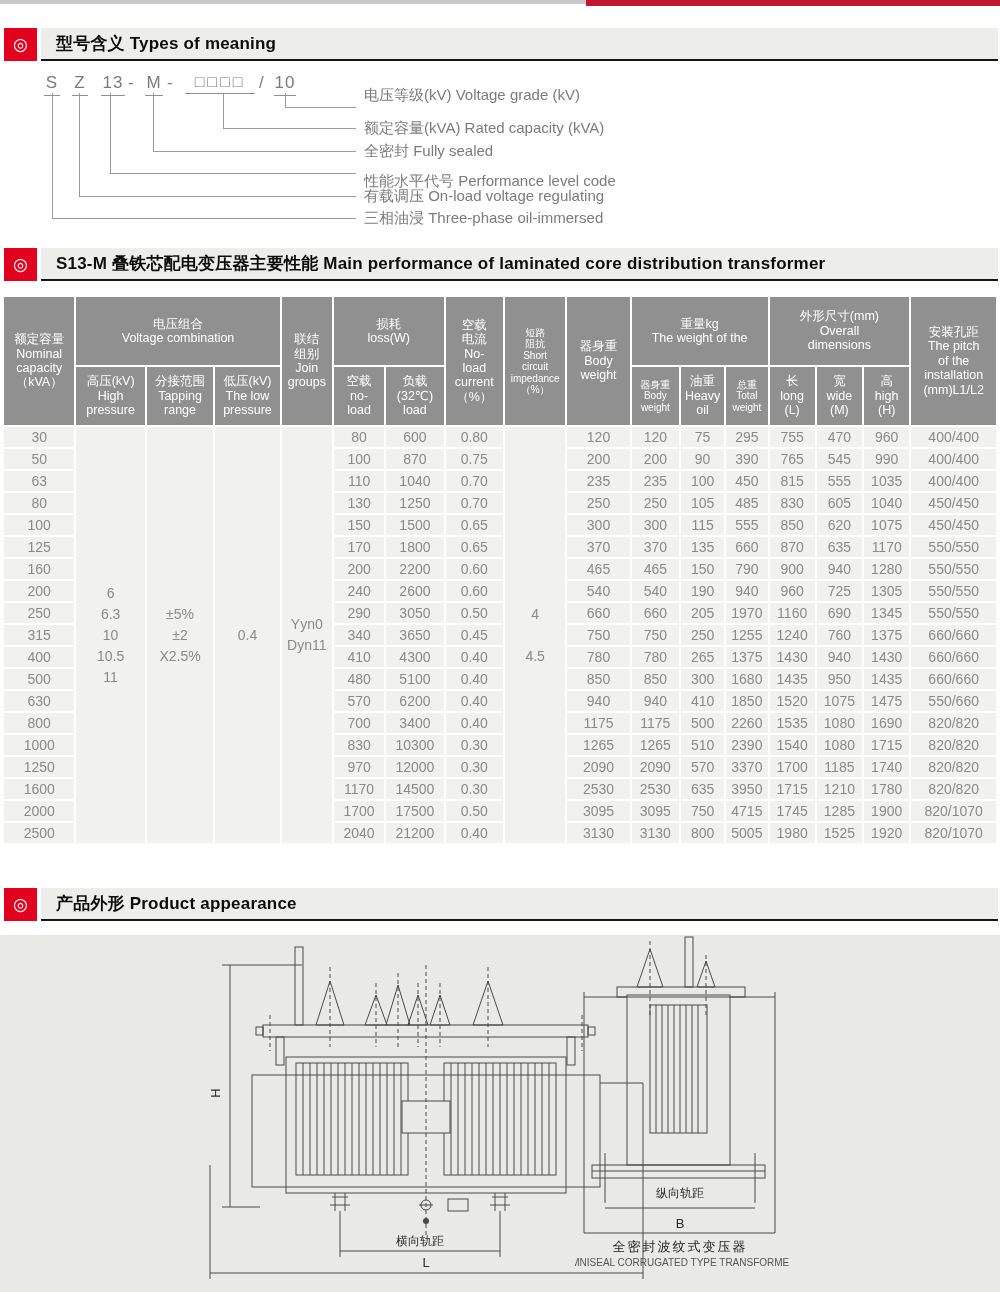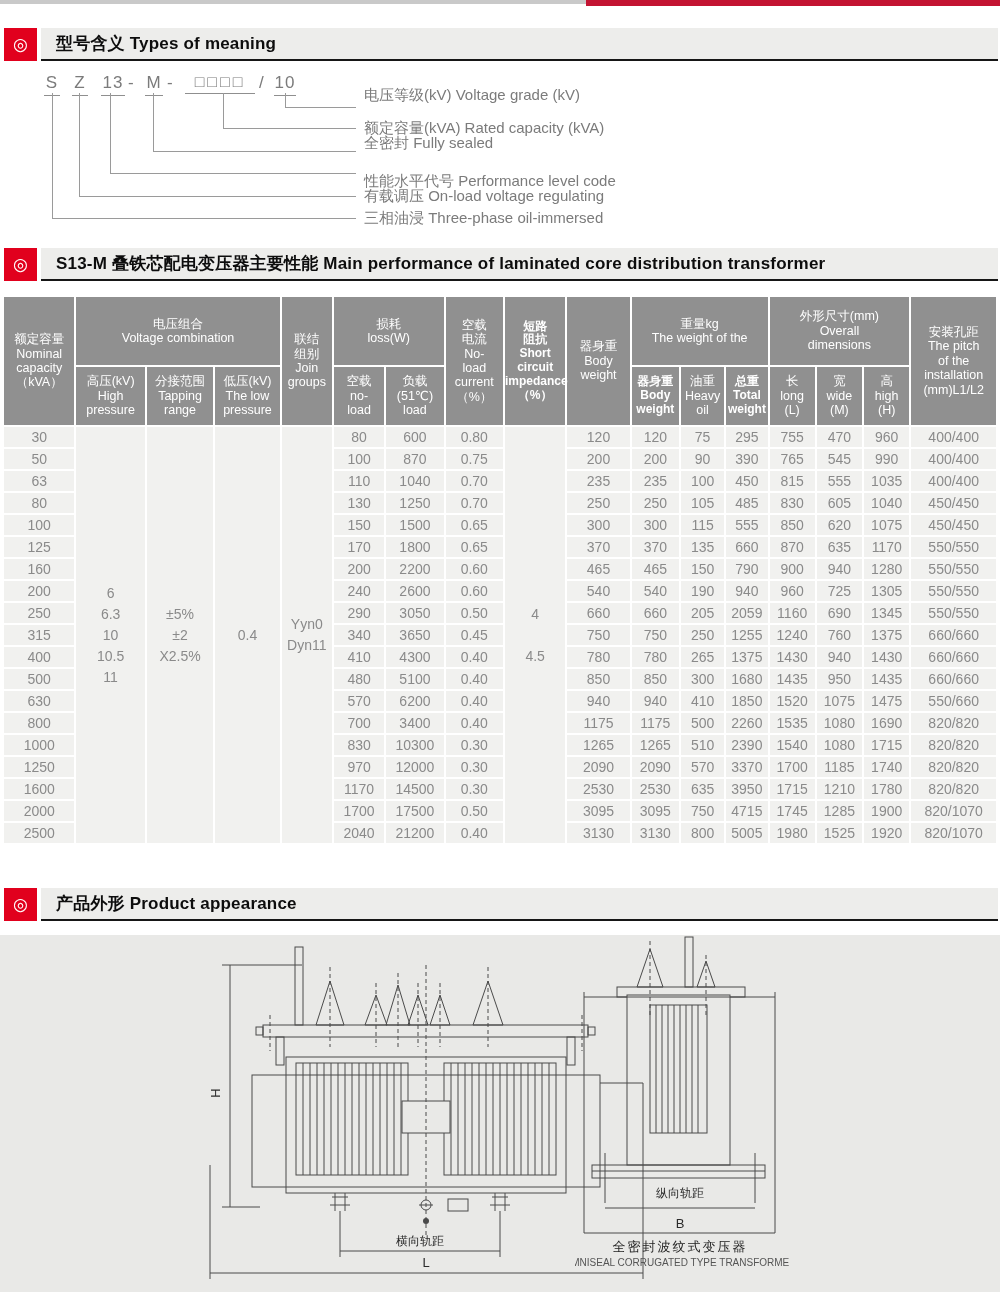--- a/index.html
+++ b/index.html
@@ -20,21 +20,21 @@
   .code-token{position:absolute;top:8px;font-size:17px;color:#7b7b7b;text-align:center;letter-spacing:1px;}
   .code-token.u{border-bottom:1px solid #8f8f8f;padding-bottom:2px;}
   .boxes{letter-spacing:3px;font-size:16px;}
   .vline{position:absolute;width:1px;background:#9a9a9a;top:28px;}
   .hline{position:absolute;height:1px;background:#9a9a9a;}
   .code-label{position:absolute;left:364px;font-size:15px;line-height:18px;color:#7b7b7b;white-space:nowrap;}
 
   
   .perf-table{position:absolute;left:2px;top:295px;width:996px;border-collapse:separate;border-spacing:2px;table-layout:fixed;background:#fff;}
   .perf-table th{background:#909090;color:#fff;font-weight:400;font-size:12.5px;line-height:1.15;white-space:pre-line;padding:1px 0;vertical-align:middle;text-align:center;}
-  .perf-table th.sm{font-size:12px;font-weight:bold;}
+  .perf-table th.sm{font-size:10px;}
   .perf-table thead tr:first-child th{height:66px;}
   .perf-table thead tr:last-child th{height:56px;}
   .perf-table td{background:#f1f1ef;color:#8a8a8a;font-size:14px;height:20px;text-align:center;vertical-align:middle;padding:0;white-space:nowrap;}
   .perf-table td.merged{white-space:pre-line;line-height:21px;}
 
   
   .panel{position:absolute;left:0;top:935px;width:1000px;height:357px;background:#e9e9e7;}
   .panel svg{position:absolute;top:0;}
   .draw{stroke:#4a4a4a;stroke-width:1;fill:none;}
   .drawd{stroke:#4a4a4a;stroke-width:1;fill:none;stroke-dasharray:4 3;}
@@ -77,21 +77,21 @@
 
   <div class="hline" style="left:285px;top:42px;width:71px;"></div>
   <div class="hline" style="left:223px;top:63px;width:133px;"></div>
   <div class="hline" style="left:153px;top:86px;width:203px;"></div>
   <div class="hline" style="left:110px;top:108px;width:246px;"></div>
   <div class="hline" style="left:79px;top:131px;width:277px;"></div>
   <div class="hline" style="left:52px;top:153px;width:304px;"></div>
 
   <div class="code-label" style="top:21px;">电压等级(kV) Voltage grade (kV)</div>
   <div class="code-label" style="top:54px;">额定容量(kVA) Rated capacity (kVA)</div>
-  <div class="code-label" style="top:69px;">全密封 Fully sealed</div>
+  <div class="code-label" style="top:77px;">全密封 Fully sealed</div>
   <div class="code-label" style="top:107px;">性能水平代号 Performance level code</div>
   <div class="code-label" style="top:122px;">有载调压 On-load voltage regulating</div>
   <div class="code-label" style="top:144px;">三相油浸 Three-phase oil-immersed</div>
 </div>
 
 <div class="section-header" style="top:248px;">
   <div class="red-box">
       <span>◎</span>
     </div>
   <div class="header-bar">S13-M 叠铁芯配电变压器主要性能 Main performance of laminated core distribution transformer</div>
@@ -164,21 +164,21 @@
       <th>分接范围
 Tapping
 range</th>
       <th>低压(kV)
 The low
 pressure</th>
       <th>空载
 no-
 load</th>
       <th>负载
-(51℃)
+(32℃)
 load</th>
       <th class="sm">器身重
 Body
 weight</th>
       <th>油重
 Heavy
 oil</th>
       <th class="sm">总重
 Total
 weight</th>
@@ -321,21 +321,21 @@
         <td>550/550</td>
       </tr>
       <tr>
         <td>250</td>
         <td>290</td>
         <td>3050</td>
         <td>0.50</td>
         <td>660</td>
         <td>660</td>
         <td>205</td>
-        <td>2059</td>
+        <td>1970</td>
         <td>1160</td>
         <td>690</td>
         <td>1345</td>
         <td>550/550</td>
       </tr>
       <tr>
         <td>315</td>
         <td>340</td>
         <td>3650</td>
         <td>0.45</td>

